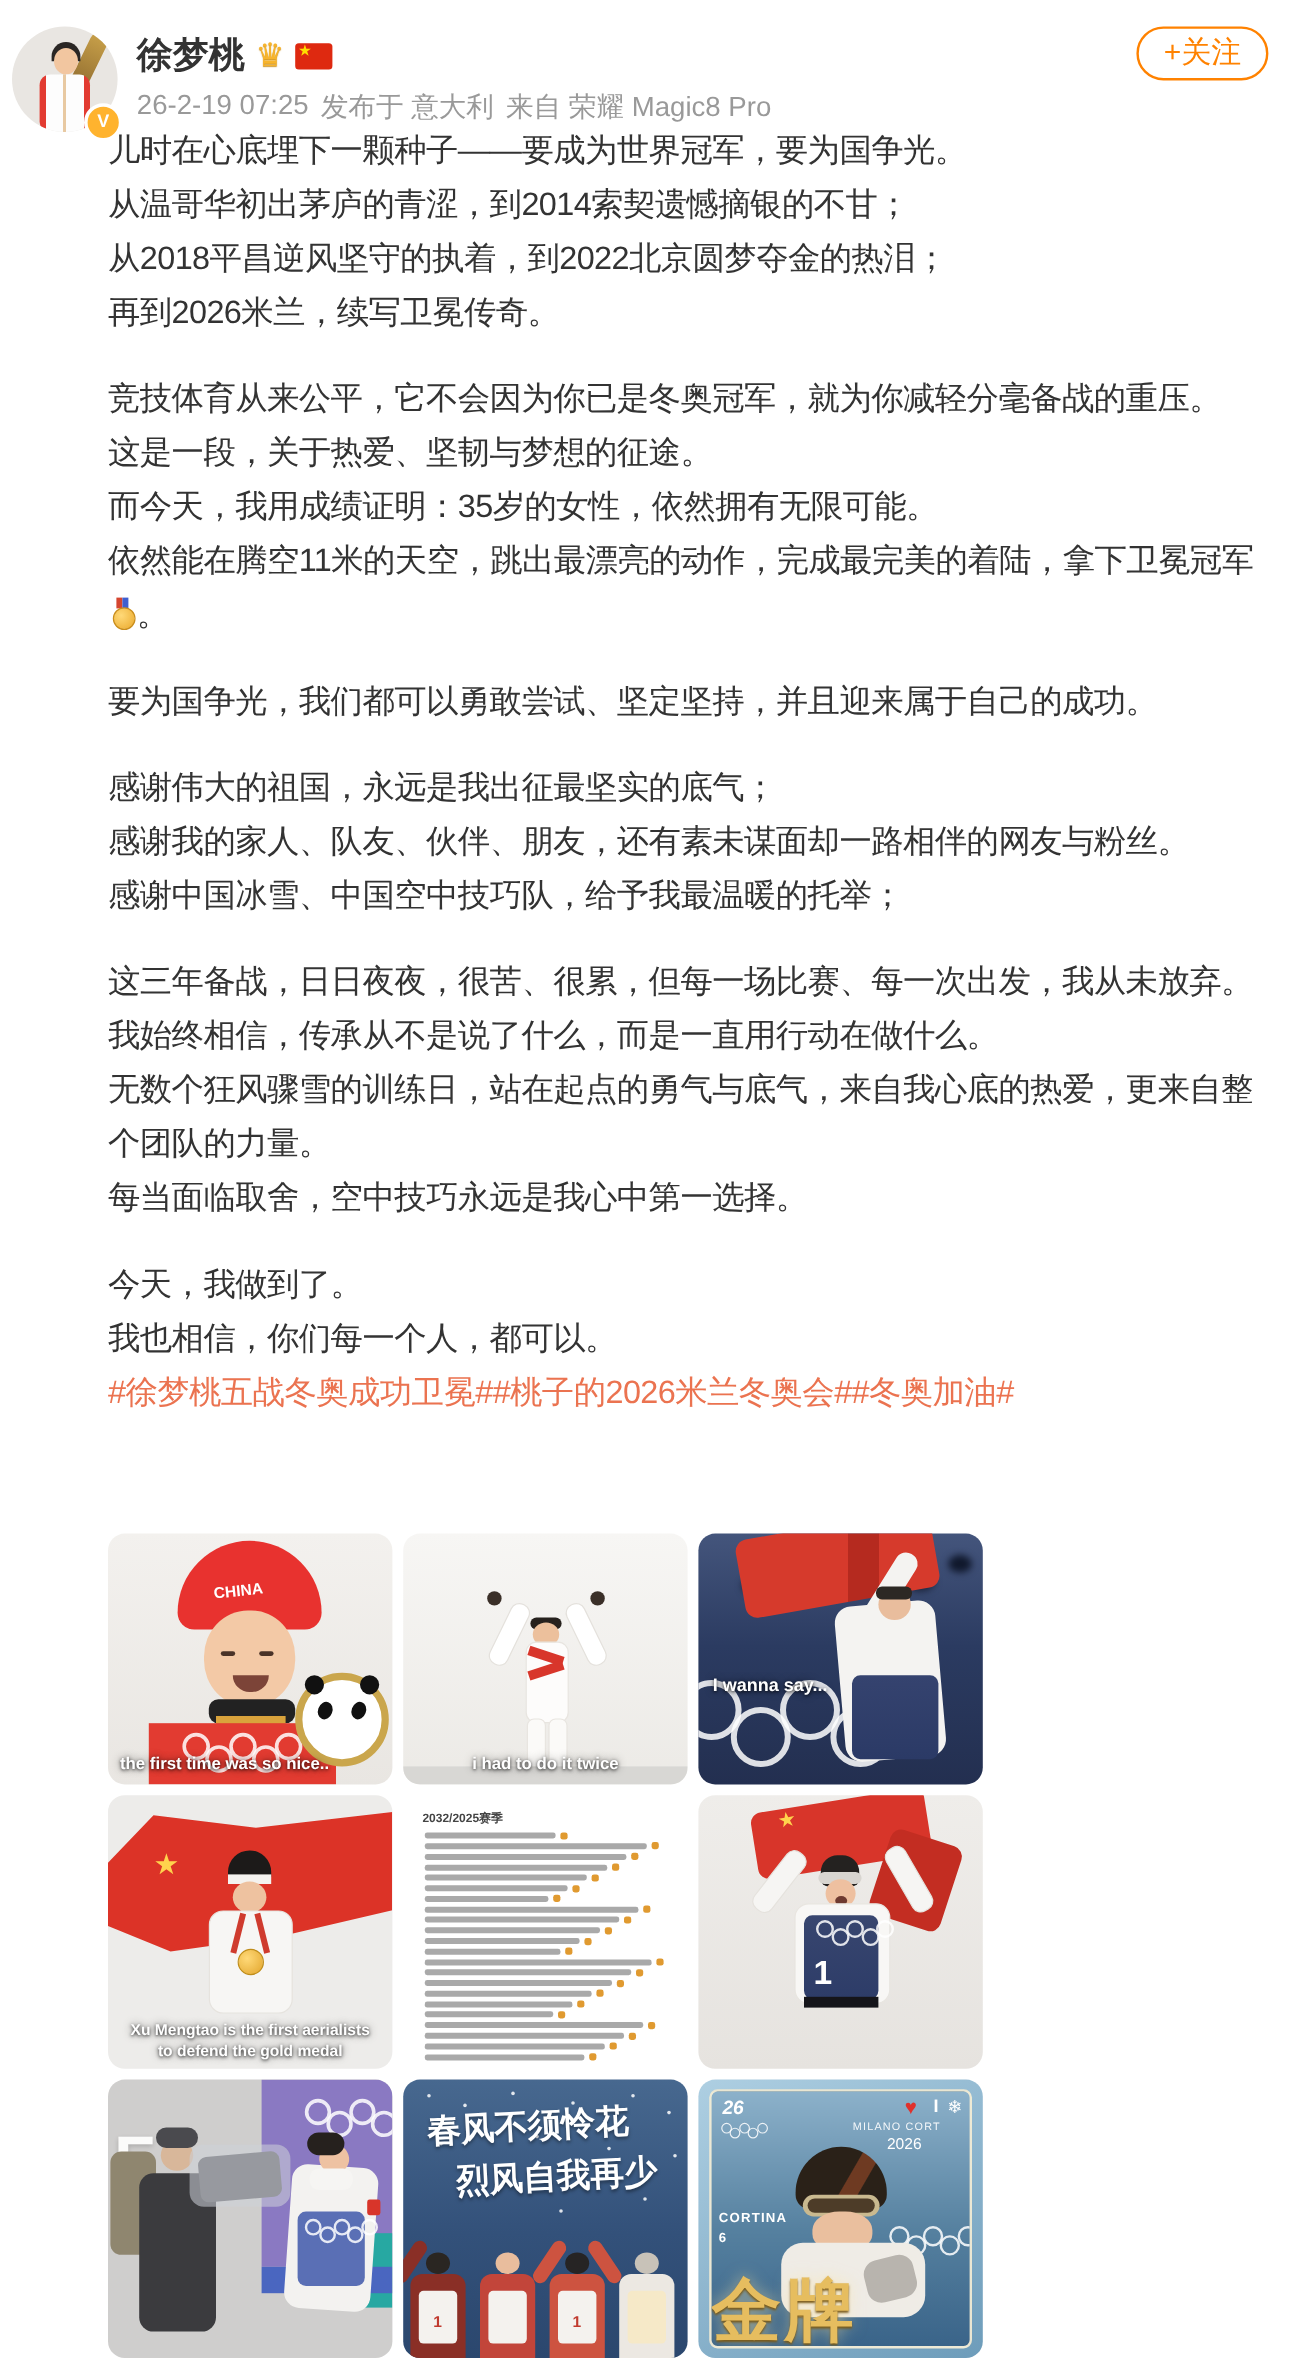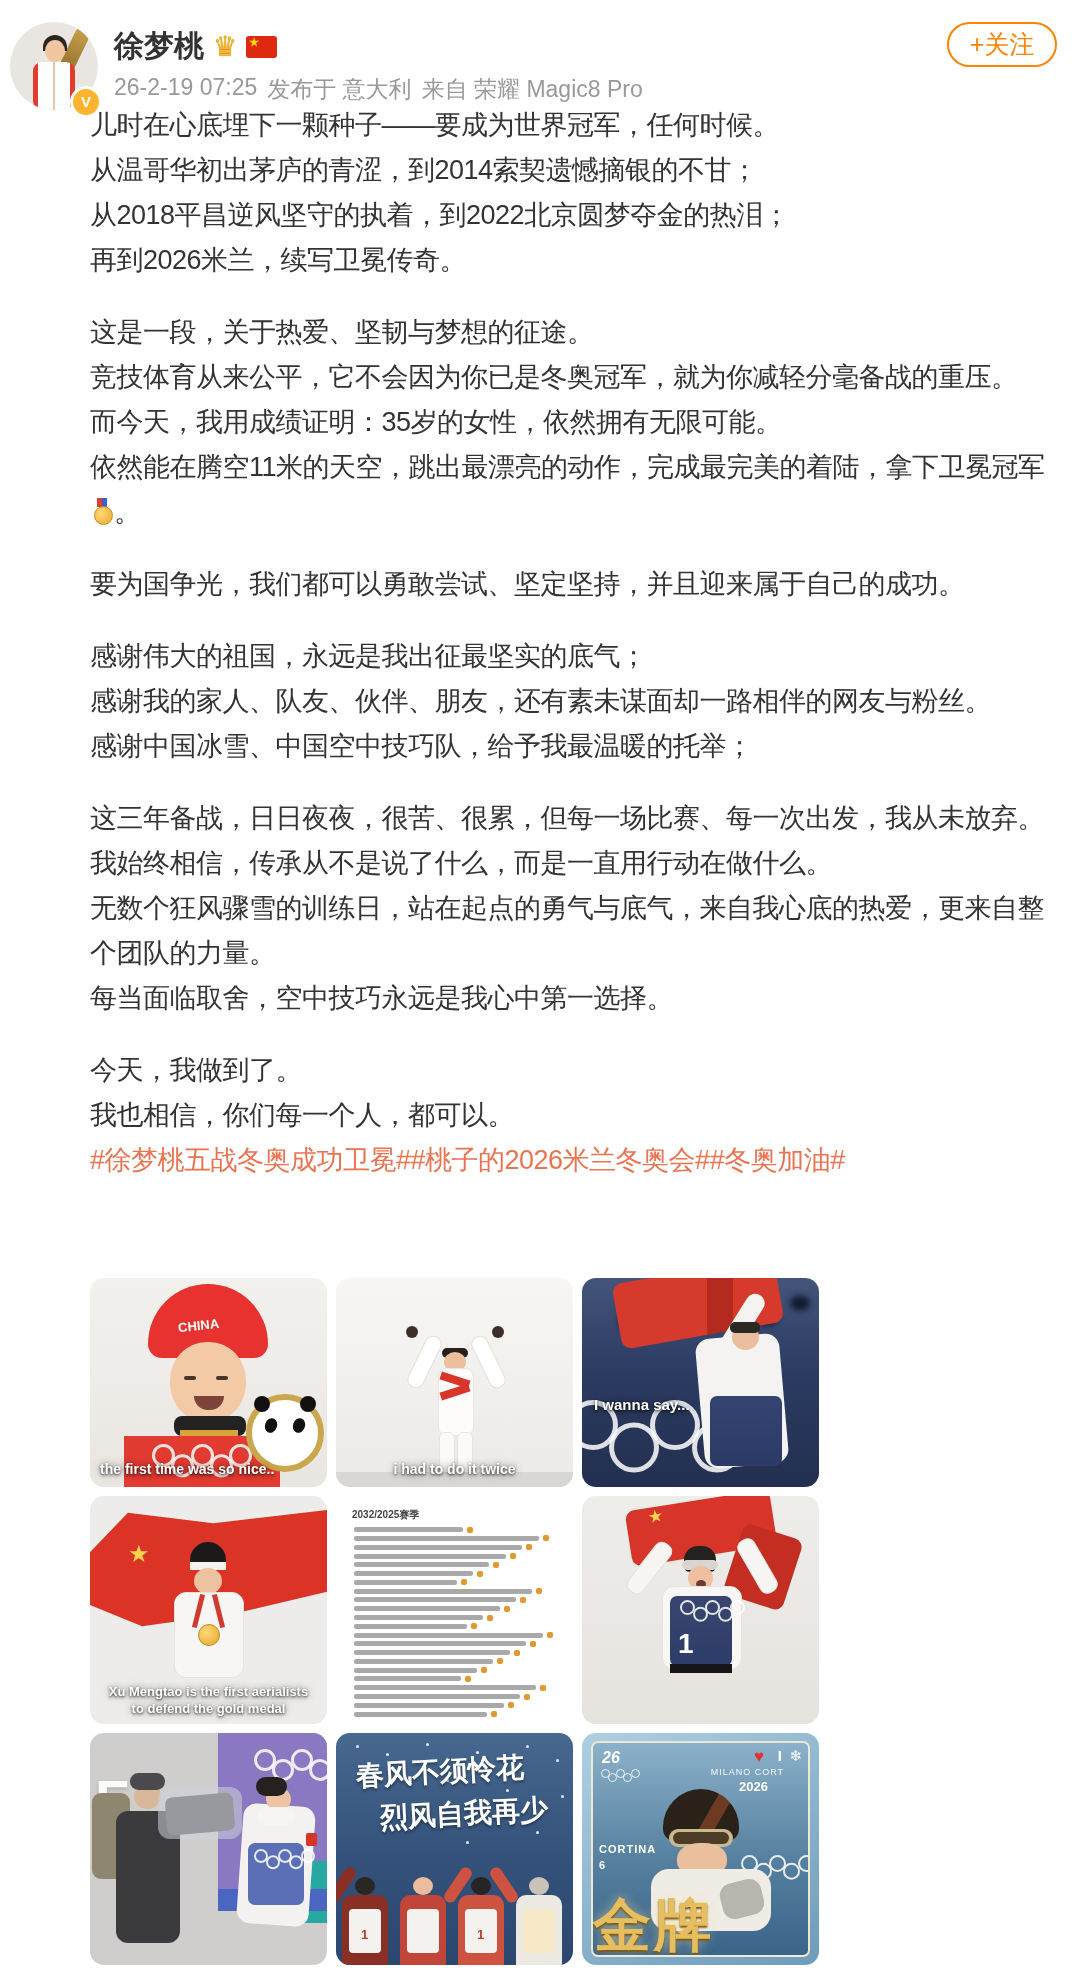--- a/index.html
+++ b/index.html
@@ -176,21 +176,21 @@
 
   
   .t9{background:linear-gradient(150deg,#aecfe2,#6d9cba);}
   .t9-card{position:absolute;left:9px;top:8px;right:9px;bottom:8px;border:2px solid rgba(243,237,214,.95);
            border-radius:7px;background:linear-gradient(180deg,#8cb1ca 0%,#55809f 55%,#3a6489 100%);overflow:hidden;}
   .t9-26{position:absolute;left:9px;top:6px;color:#fff;font-size:16px;font-weight:bold;font-style:italic;}
   .t9-love{position:absolute;right:26px;top:4px;color:#fff;font-size:15px;font-weight:bold;}
   .t9-heart{position:absolute;right:44px;top:4px;color:#e0312c;font-size:17px;}
   .t9-flake{position:absolute;right:6px;top:4px;color:#fff;font-size:15px;}
   .t9-title{position:absolute;right:24px;top:24px;color:rgba(255,255,255,.92);font-size:9px;letter-spacing:1px;}
-  .t9-year{position:absolute;right:40px;top:36px;color:#fff;font-size:13px;font-weight:bold;}
+  .t9-year{position:absolute;right:40px;top:36px;color:#fff;font-size:13px;font-weight:normal;}
   .t9-cortina{position:absolute;left:6px;top:100px;color:#fff;font-size:11px;font-weight:bold;letter-spacing:1px;}
   .t9-six{position:absolute;left:6px;top:116px;color:#fff;font-size:11px;font-weight:bold;}
   .t9-helm{position:absolute;left:70px;top:46px;width:76px;height:52px;border-radius:38px 38px 12px 12px;
            background:linear-gradient(120deg,#2a2118 55%,#6e3a22 56% 70%,#2a2118 71%);}
   .t9-gogg{position:absolute;left:76px;top:86px;width:64px;height:18px;border-radius:9px;background:#c9b98f;}
   .t9-lens{position:absolute;left:80px;top:89px;width:56px;height:12px;border-radius:6px;background:#4d3c28;}
   .t9-face{position:absolute;left:84px;top:100px;width:50px;height:34px;border-radius:45%;background:#eabf9e;}
   .t9-collar{position:absolute;left:58px;top:126px;width:120px;height:62px;border-radius:18px;background:#efece6;}
   .t9-glove{position:absolute;left:128px;top:138px;width:42px;height:36px;border-radius:12px;background:#b8b4ae;transform:rotate(-14deg);}
   .t9-gold{position:absolute;left:0;right:0;bottom:-10px;text-align:left;font-size:58px;font-weight:bold;
@@ -221,28 +221,28 @@
     <span>26-2-19 07:25</span>
     <span>发布于 意大利</span>
     <span>来自 荣耀 Magic8 Pro</span>
   </div>
 
   <div class="follow-btn">+关注</div>
 
   <div class="post-body">
     <div id="post-text">
         <div class="para">
-          <div>儿时在心底埋下一颗种子——要成为世界冠军，任何时候。</div>
+          <div>儿时在心底埋下一颗种子——要成为世界冠军，要为国争光。</div>
           <div>从温哥华初出茅庐的青涩，到2014索契遗憾摘银的不甘；</div>
           <div>从2018平昌逆风坚守的执着，到2022北京圆梦夺金的热泪；</div>
           <div>再到2026米兰，续写卫冕传奇。</div>
         </div>
         <div class="para">
+          <div>竞技体育从来公平，它不会因为你已是冬奥冠军，就为你减轻分毫备战的重压。</div>
           <div>这是一段，关于热爱、坚韧与梦想的征途。</div>
-          <div>竞技体育从来公平，它不会因为你已是冬奥冠军，就为你减轻分毫备战的重压。</div>
           <div>而今天，我用成绩证明：35岁的女性，依然拥有无限可能。</div>
           <div>依然能在腾空11米的天空，跳出最漂亮的动作，完成最完美的着陆，拿下卫冕冠军<span class="medal"><u></u><s></s><i></i></span>。</div>
         </div>
         <div class="para">
           <div>要为国争光，我们都可以勇敢尝试、坚定坚持，并且迎来属于自己的成功。</div>
         </div>
         <div class="para">
           <div>感谢伟大的祖国，永远是我出征最坚实的底气；</div>
           <div>感谢我的家人、队友、伙伴、朋友，还有素未谋面却一路相伴的网友与粉丝。</div>
           <div>感谢中国冰雪、中国空中技巧队，给予我最温暖的托举；</div>

